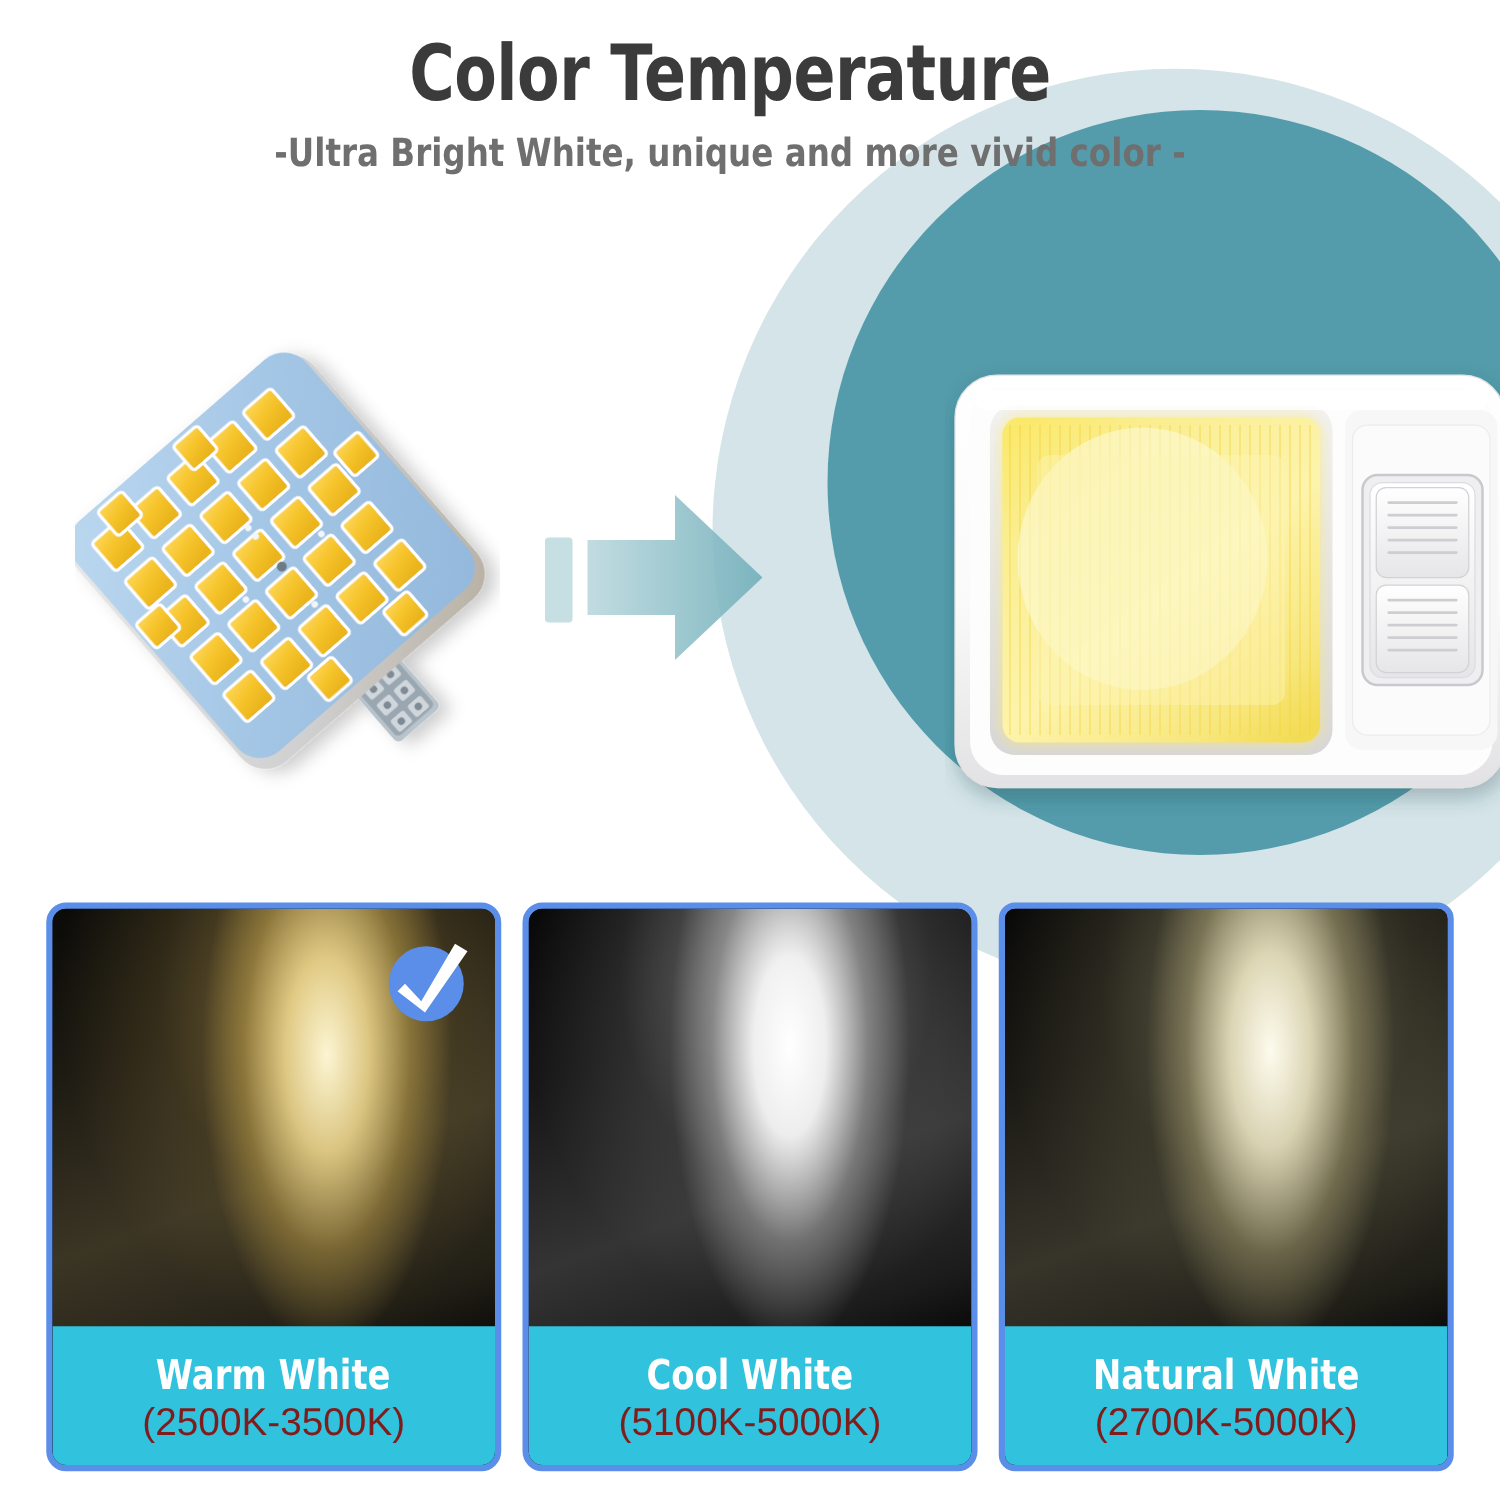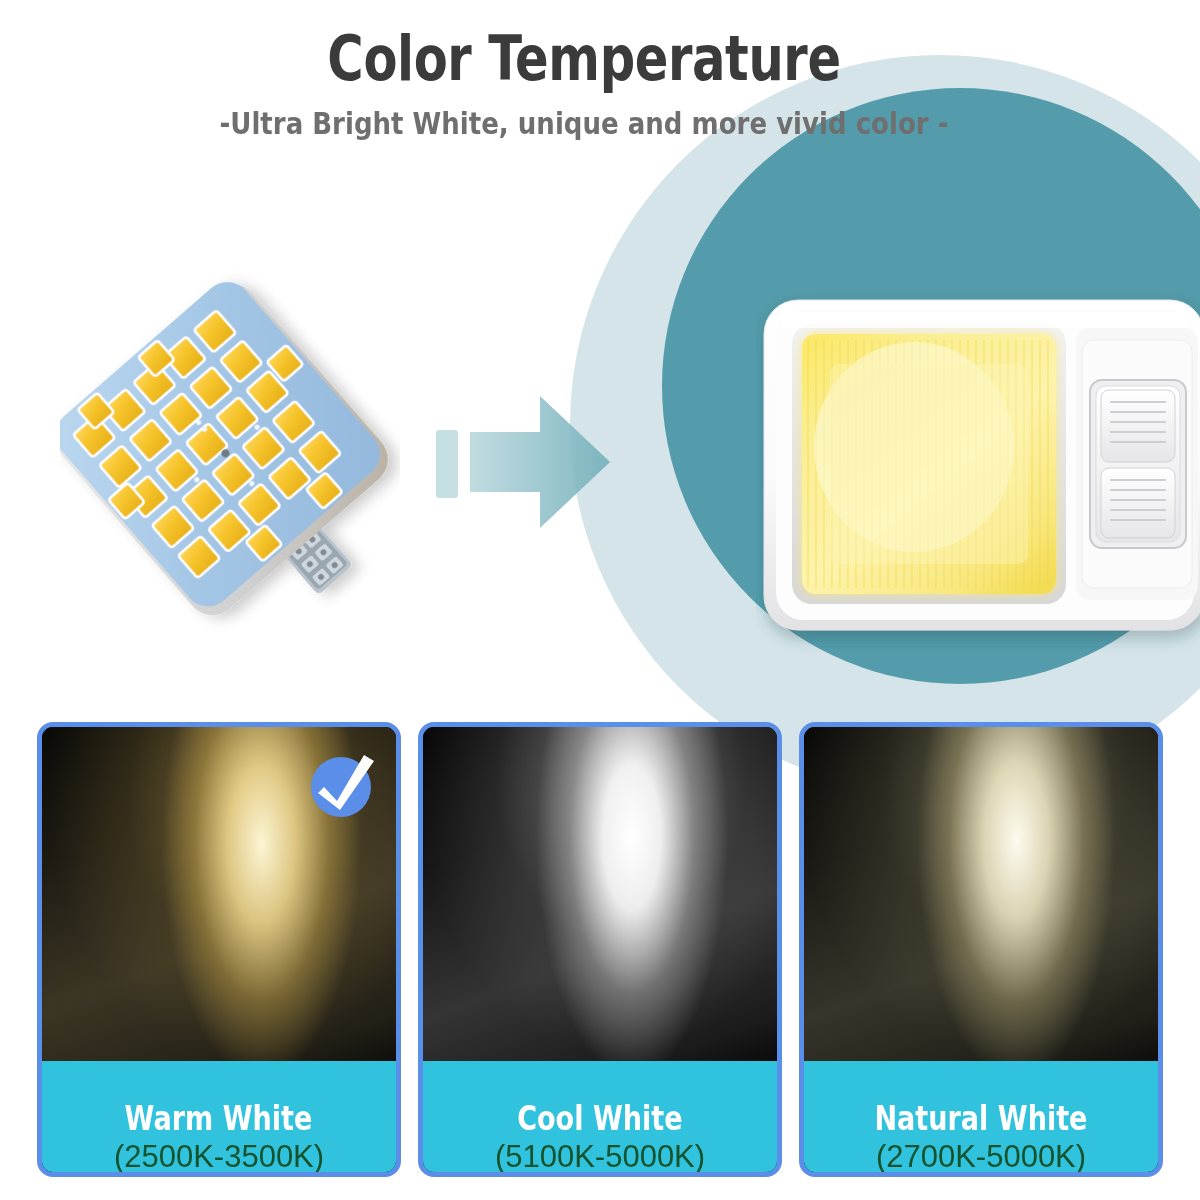--- a/index.html
+++ b/index.html
@@ -46,21 +46,21 @@
 
   
   .cards { position:absolute; left:0; top:722px; width:1200px; height:460px; z-index:7; }
   .card {
     position:absolute; top:0; width:364px; height:455px;
     border:5px solid #5b8ee8; border-radius:16px;
     overflow:hidden; background:#000;
   }
   .card.c1 { left:37px; }
   .card.c2 { left:418px; }
-  .card.c3 { left:799px; }
+  .card.c3 { left:799px;border-radius:13px; }
 
   .photo { position:absolute; left:0; top:0; width:100%; height:344px; overflow:hidden; }
   .photo .base { position:absolute; inset:0; }
 
   
   .warm .base {
     background:
       radial-gradient(ellipse 128px 300px at 62% 34%, rgba(255,248,214,0.98) 0%, rgba(250,226,150,0.80) 26%, rgba(196,164,74,0.45) 52%, rgba(40,34,16,0.05) 78%, rgba(0,0,0,0) 100%),
       radial-gradient(ellipse 250px 330px at 58% 20%, rgba(214,180,96,0.55) 0%, rgba(120,100,50,0.28) 48%, rgba(0,0,0,0) 80%),
       linear-gradient(160deg, #0a0a08 0%, #1d1a12 28%, #3b3524 60%, #221f16 88%, #0b0b09 100%);
@@ -80,32 +80,32 @@
       linear-gradient(160deg, #080807 0%, #1a1914 30%, #37352a 62%, #1f1e17 88%, #09090a 100%);
   }
 
   .check-badge {
     position:absolute; right:16px; top:20px; width:74px; height:74px; z-index:3;
   }
 
   .footer {
     position:absolute; left:0; bottom:0; width:100%; height:111px;
     background:#31c2dd; display:flex; flex-direction:column;
-    align-items:center; justify-content:flex-end; padding-top:2px;
+    align-items:center; justify-content:center; padding-top:2px;
   }
   .f-name {
     font-family:"DejaVu Sans", sans-serif;
     font-weight:bold; font-size:33px; color:#ffffff; line-height:1.0;
     transform:scaleX(0.82); transform-origin:center center;
     white-space:nowrap;
   }
   .f-range {
     margin-top:6px;
     font-family:"Liberation Sans", sans-serif;
-    font-weight:400; font-size:31px; color:#14532d; line-height:1.0;
+    font-weight:400; font-size:31px; color:#7f1d1d; line-height:1.0;
     white-space:nowrap;
   }
 </style>
 </head>
 <body>
 
 <div class="stage">
 
   <div class="circle-outer"></div>
   <div class="circle-inner"></div>

